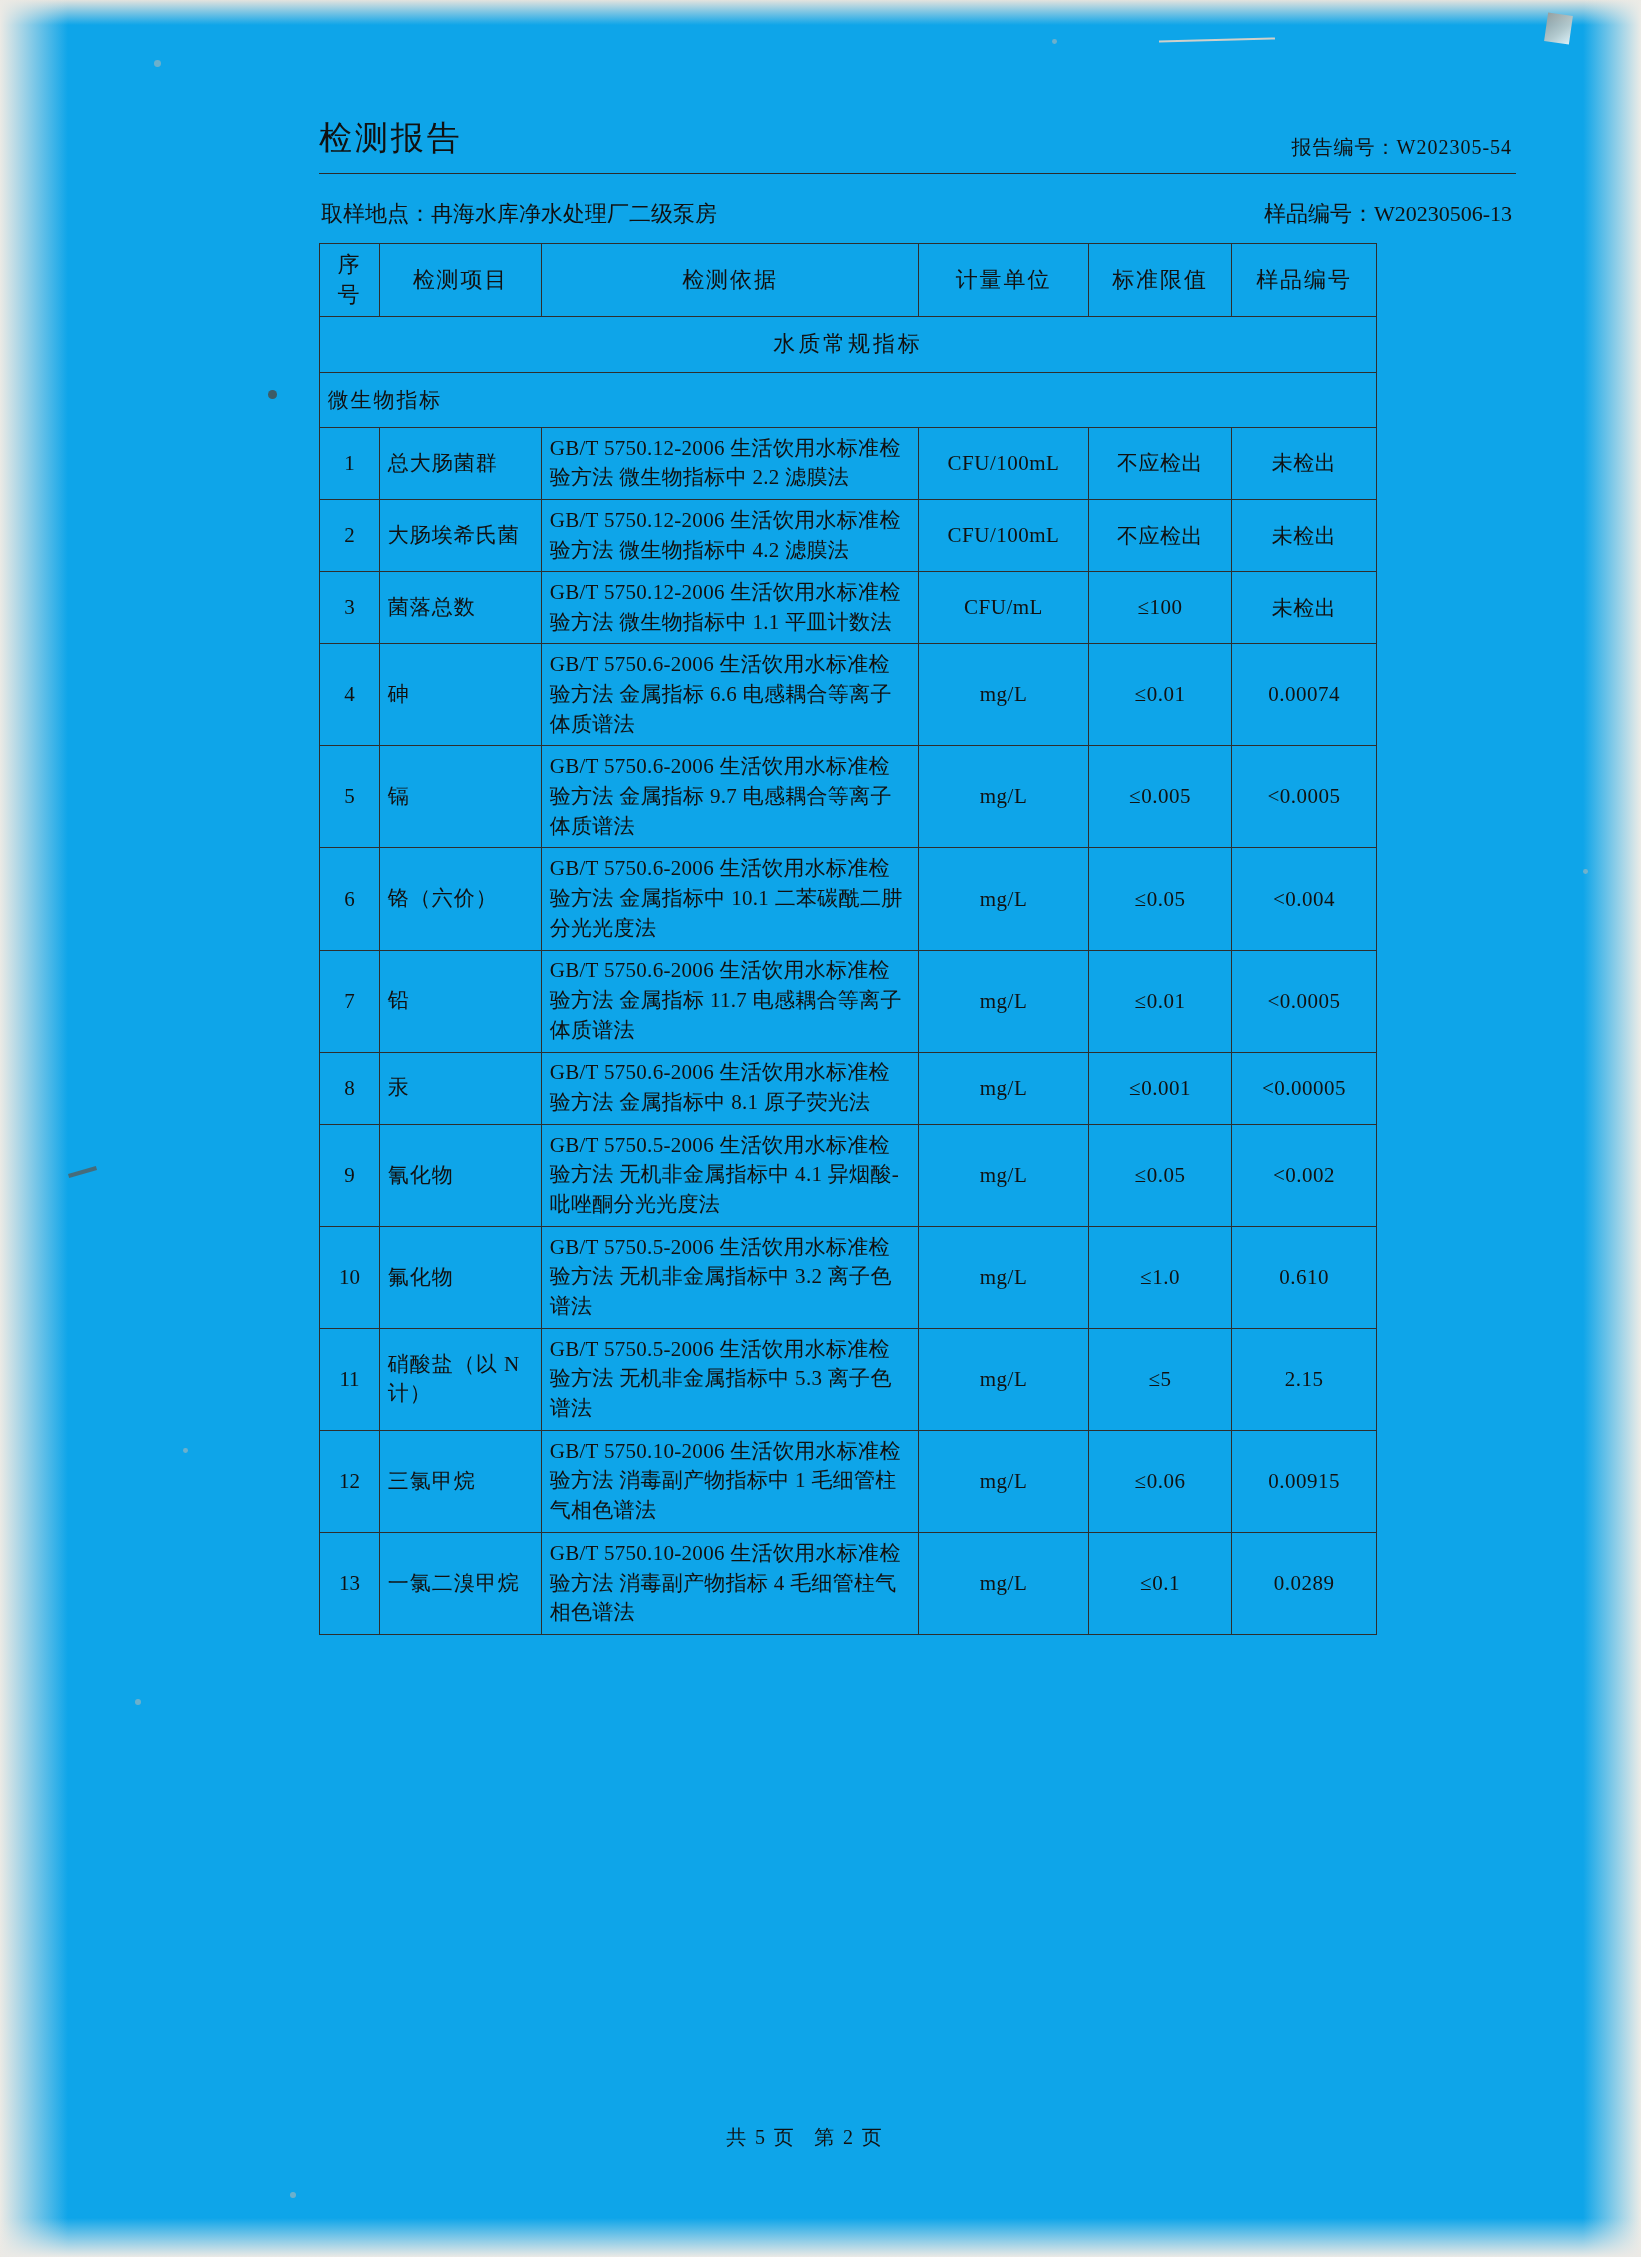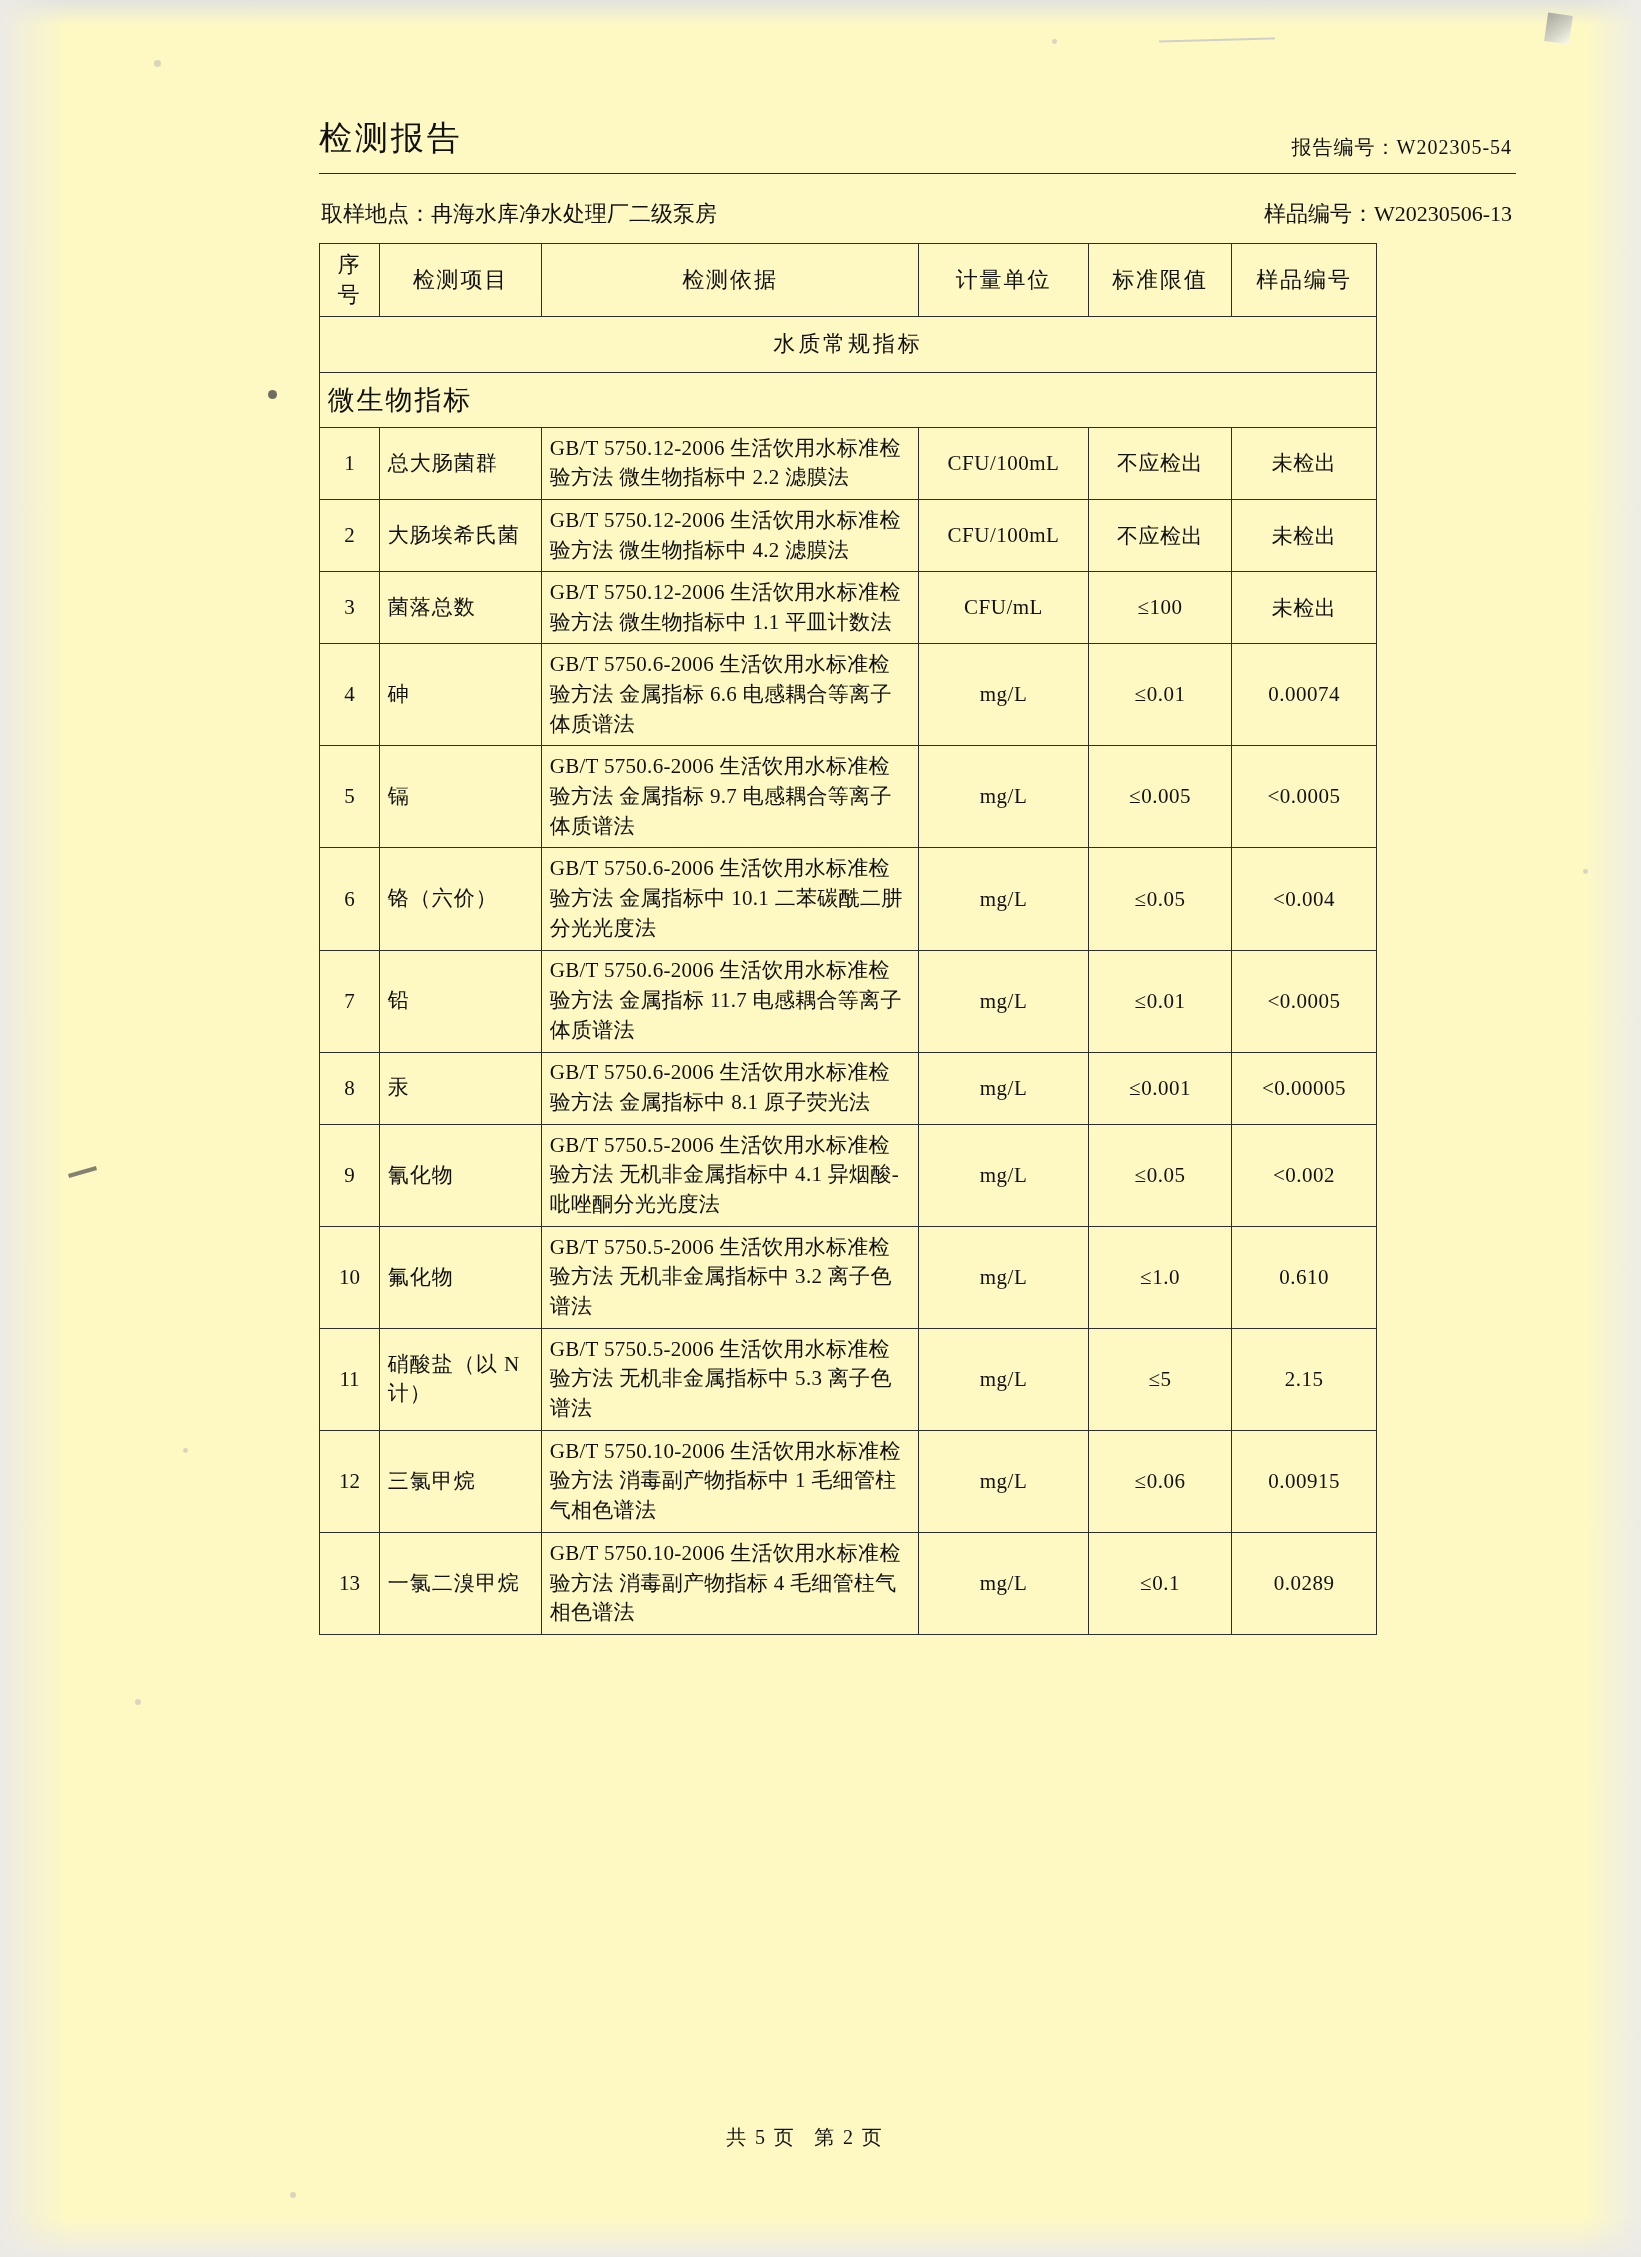--- a/index.html
+++ b/index.html
@@ -13,21 +13,21 @@
     position: relative;
     font-family: "Liberation Serif", "DejaVu Serif", serif;
     color: #111;
     overflow: hidden;
   }
   .page {
     position: absolute;
     left: 0; top: 0;
     width: 1641px;
     height: 2257px;
-    background: #fef9c3;
+    background: #0ea5e9;
   }
   
   .speck {
     position: absolute;
     background: #b9b9b4;
     border-radius: 50%;
     opacity: 0.55;
   }
   .edge-shadow-top {
     position: absolute;
@@ -121,21 +121,21 @@
 
   .section-row td {
     text-align: center;
     font-size: 22px;
     letter-spacing: 2.9px;
     height: 44px;
     padding: 3.9px 7.7px;
   }
   .group-row td {
     text-align: left;
-    font-size: 27px;
+    font-size: 21px;
     letter-spacing: 1.9px;
     height: 42px;
     padding: 3.9px 9.7px;
   }
   .basis-cell {
     line-height: 1.42;
     letter-spacing: 0.3px;
     padding: 7.7px 9.7px 7.7px 11.6px;
   }
   .item-cell {

